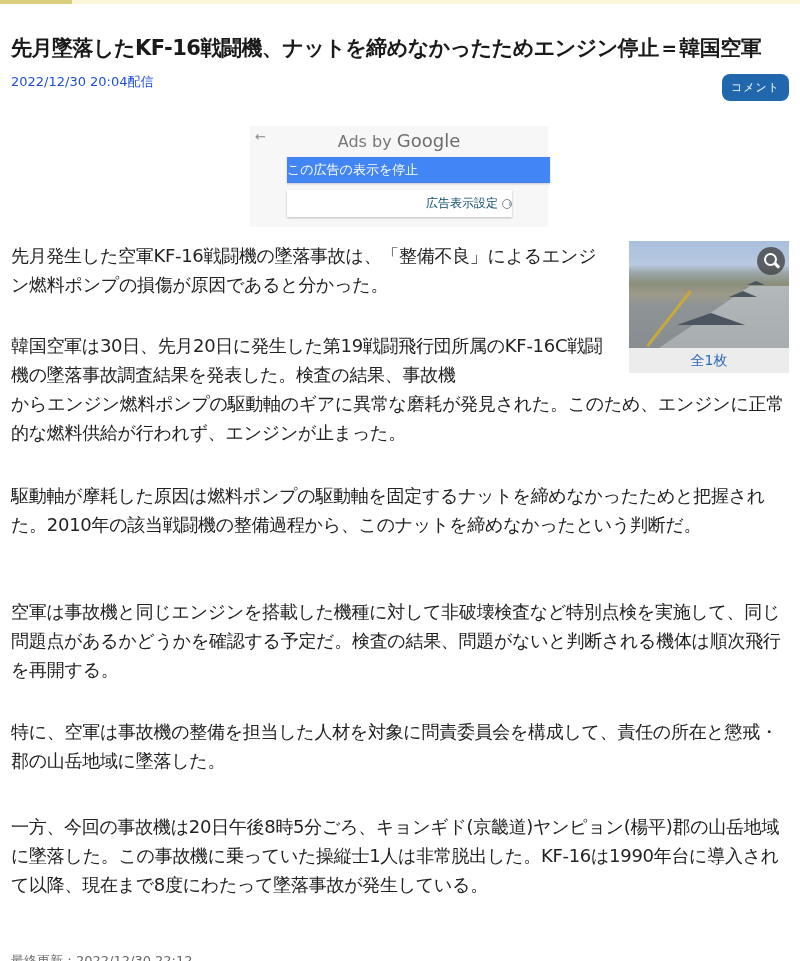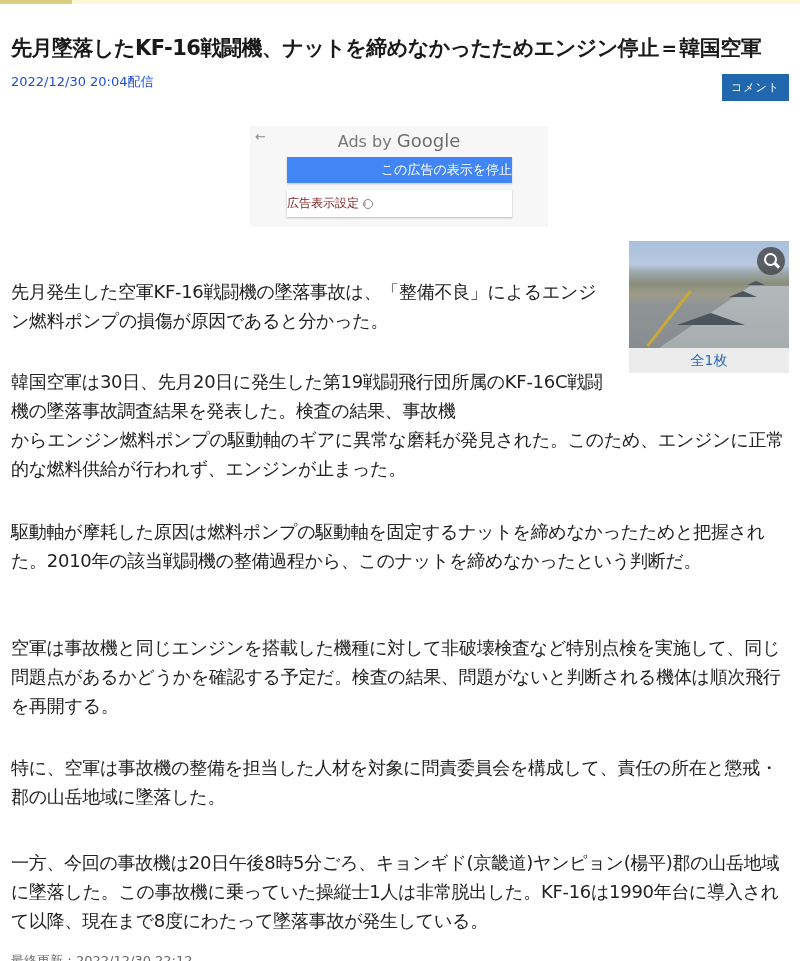--- a/index.html
+++ b/index.html
@@ -6,45 +6,45 @@
   html, body { width: 800px; height: 961px; background: #ffffff; overflow: hidden; }
   body { font-family: "DejaVu Sans", "Liberation Sans", sans-serif; color: #222; position: relative; }
 
   .top-strip { position: absolute; left: 0; top: 0; width: 800px; height: 4px; background: #fbf6d8; }
   .top-strip .active { position: absolute; left: 0; top: 0; width: 72px; height: 4px; background: #d9cf7e; }
 
   .title { position: absolute; left: 11px; top: 10px; width: 780px; font-size: 21px; line-height: 29px; font-weight: bold; color: #1a1a1a; letter-spacing: -0.5px; margin-top: 24px; }
 
   .meta { position: absolute; left: 11px; top: 72px; font-size: 13px; line-height: 19px; color: #1d4ed8; }
 
-  .comment-btn { position: absolute; left: 722px; top: 74px; width: 67px; height: 27px; background: #2067ad; color: #fff; border-radius: 0; font-size: 11px; text-align: center; line-height: 27px; cursor: pointer; letter-spacing: 1px; }
+  .comment-btn { position: absolute; left: 722px; top: 74px; width: 67px; height: 27px; background: #2067ad; color: #fff; border-radius: 8px; font-size: 11px; text-align: center; line-height: 27px; cursor: pointer; letter-spacing: 1px; }
 
   .ad-box { position: absolute; left: 250px; top: 126px; width: 298px; height: 101px; background: #f7f7f7; }
   .ad-back { position: absolute; left: 5px; top: 3px; font-size: 13px; color: #888; cursor: pointer; }
   .ad-title { position: absolute; left: 0; top: 4px; width: 100%; text-align: center; font-size: 16px; color: #777; }
   .ad-title b { font-weight: normal; font-size: 18px; color: #6c6c6c; }
-  .ad-stop { position: absolute; left: 37px; top: 31px; width: 225px; height: 26px; background: #4285f4; color: #fff; text-align: right; font-size: 13px; line-height: 26px; box-shadow: 0 1px 2px rgba(0,0,0,.2); cursor: pointer; }
-  .ad-settings { position: absolute; left: 37px; top: 64px; width: 225px; height: 27px; background: #fff; color: #7f1d1d; text-align: left; font-size: 12px; line-height: 27px; box-shadow: 0 1px 2px rgba(0,0,0,.25); cursor: pointer; }
+  .ad-stop { position: absolute; left: 37px; top: 31px; width: 263px; height: 26px; background: #4285f4; color: #fff; text-align: left; font-size: 13px; line-height: 26px; box-shadow: 0 1px 2px rgba(0,0,0,.2); cursor: pointer; }
+  .ad-settings { position: absolute; left: 37px; top: 64px; width: 225px; height: 27px; background: #fff; color: #0c4a6e; text-align: right; font-size: 12px; line-height: 27px; box-shadow: 0 1px 2px rgba(0,0,0,.25); cursor: pointer; }
   .ad-settings .info { display: inline-block; width: 10px; height: 10px; border: 1px solid #888; border-radius: 50%; font-size: 7px; line-height: 8px; vertical-align: middle; margin-left: 4px; }
 
   .thumb { position: absolute; left: 629px; top: 241px; width: 160px; height: 132px; cursor: pointer; }
   .thumb-img { position: absolute; left: 0; top: 0; width: 160px; height: 107px; overflow: hidden;
     background: linear-gradient(180deg, #a9bfdc 0%, #b8c9e0 22%, #9aa5a8 30%, #8a8f7a 40%, #9d9a8a 50%, #8e9496 60%, #878c90 100%); }
   .thumb-img .runway { position: absolute; left: 30px; top: 45px; width: 130px; height: 62px; background: linear-gradient(180deg,#b3b8bb,#a7acaf); clip-path: polygon(70% 0, 100% 0, 100% 100%, 0 100%); }
   .thumb-img .yline { position: absolute; left: 60px; top: 50px; width: 3px; height: 70px; background: #c9a93a; transform: rotate(38deg); transform-origin: top; }
   .thumb-img .jet { position: absolute; width: 0; height: 0; border-left: 22px solid transparent; border-right: 22px solid transparent; border-bottom: 10px solid #4b5560; }
   .thumb-img .jet.j1 { left: 48px; top: 72px; border-left-width: 34px; border-right-width: 34px; border-bottom-width: 12px; }
   .thumb-img .jet.j2 { left: 100px; top: 50px; border-left-width: 14px; border-right-width: 14px; border-bottom-width: 6px; }
   .thumb-img .jet.j3 { left: 118px; top: 40px; border-left-width: 9px; border-right-width: 9px; border-bottom-width: 4px; }
   .zoom-icon { position: absolute; left: 128px; top: 6px; width: 28px; height: 28px; border-radius: 50%; background: rgba(60,60,60,.75); }
   .zoom-icon::before { content: ""; position: absolute; left: 7px; top: 6px; width: 9px; height: 9px; border: 2px solid #fff; border-radius: 50%; }
   .zoom-icon::after { content: ""; position: absolute; left: 17px; top: 17px; width: 6px; height: 3px; background: #fff; transform: rotate(45deg); }
   .thumb-cap { position: absolute; left: 0; top: 107px; width: 160px; height: 25px; background: #ececec; text-align: center; font-size: 14px; line-height: 25px; color: #2d6bb8; }
 
-  .body-text { position: absolute; left: 11px; font-size: 18px; line-height: 29px; color: #222; letter-spacing: -0.3px; margin-top: 36px; }
+  .body-text { position: absolute; left: 11px; font-size: 18px; line-height: 29px; color: #222; letter-spacing: -0.3px; }
   .p1 { top: 241px; width: 600px; }
   .p2a { top: 331px; width: 605px; }
   .p2b { top: 389px; width: 780px; }
   .p3 { top: 481px; width: 780px; }
   .p4 { top: 597px; width: 780px; }
   .p5 { top: 717px; width: 780px; }
   .p6 { top: 812px; width: 780px; }
 
   .updated { position: absolute; left: 11px; top: 932px; font-size: 13px; color: #666; margin-top: 20px; }
 </style>

